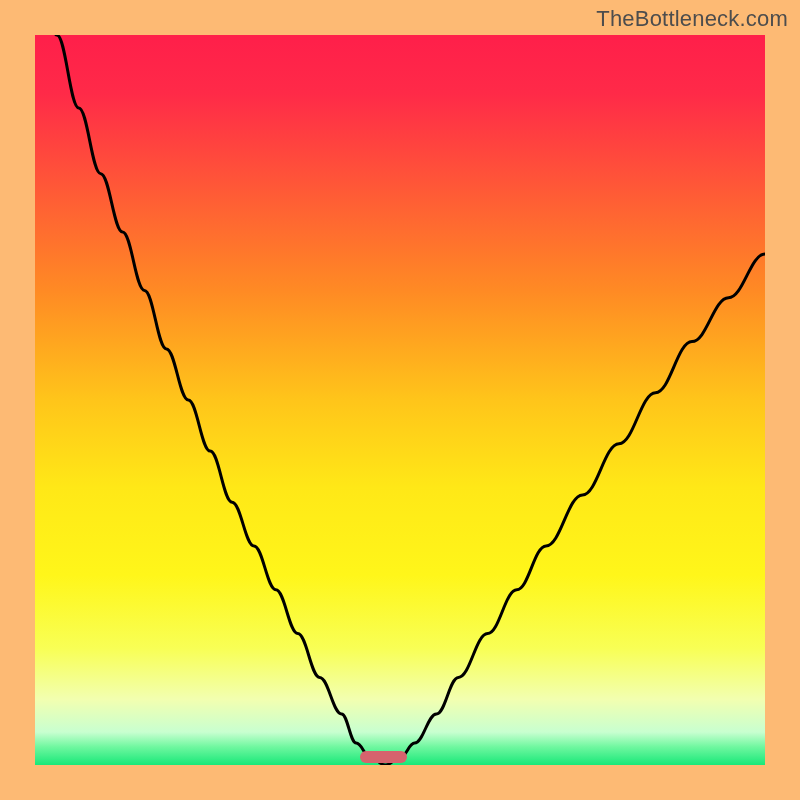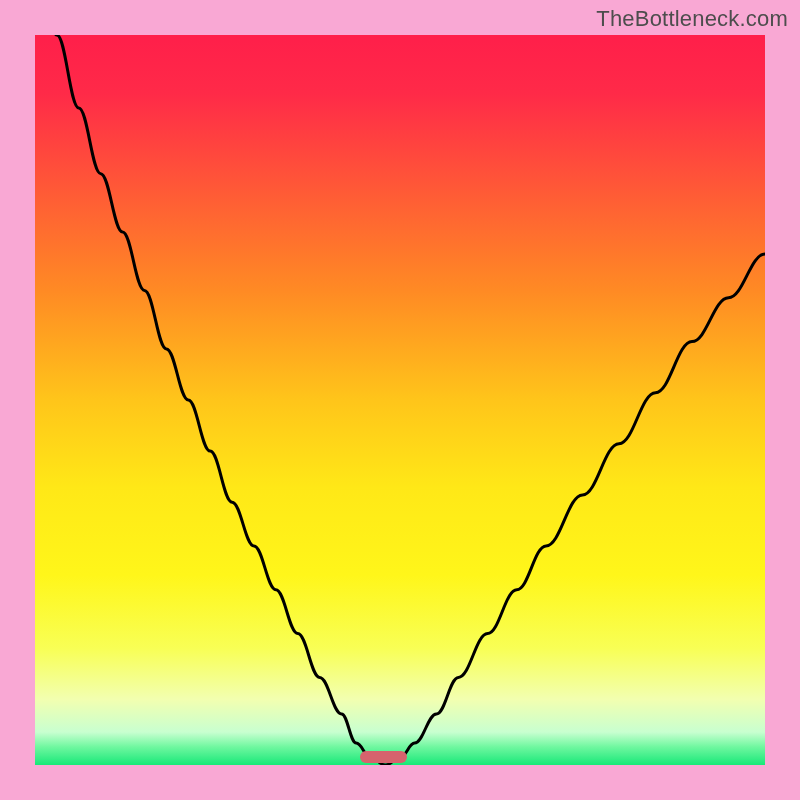--- a/index.html
+++ b/index.html
@@ -10,21 +10,21 @@
     background: #000;
     overflow: hidden;
     font-family: Arial, Helvetica, sans-serif;
   }
   .frame {
     position: absolute;
     top: 0;
     left: 0;
     width: 800px;
     height: 800px;
-    background: #f9a8d4;
+    background: #fdba74;
   }
   .plot-area {
     position: absolute;
     top: 35px;
     left: 35px;
     width: 730px;
     height: 730px;
     overflow: hidden;
   }
   .gradient {

